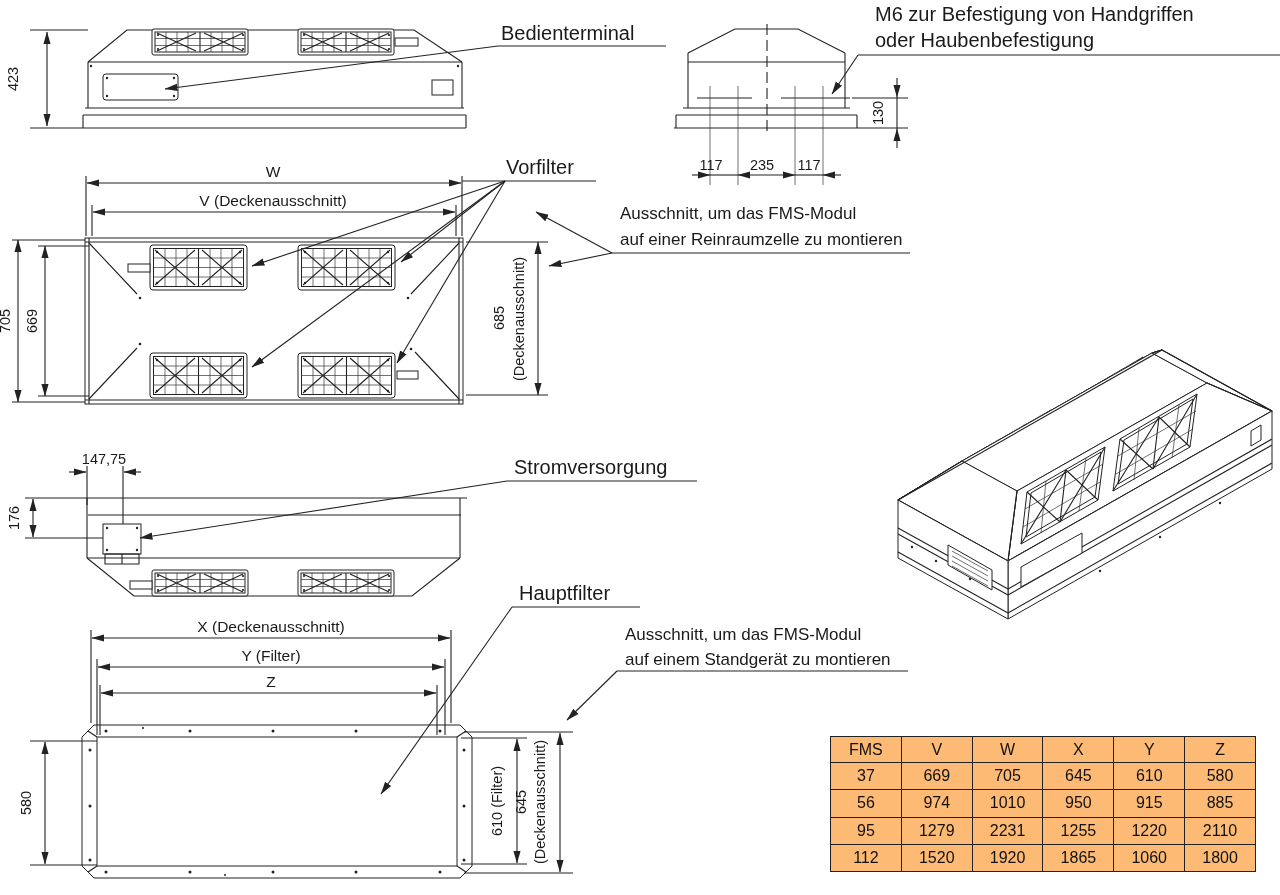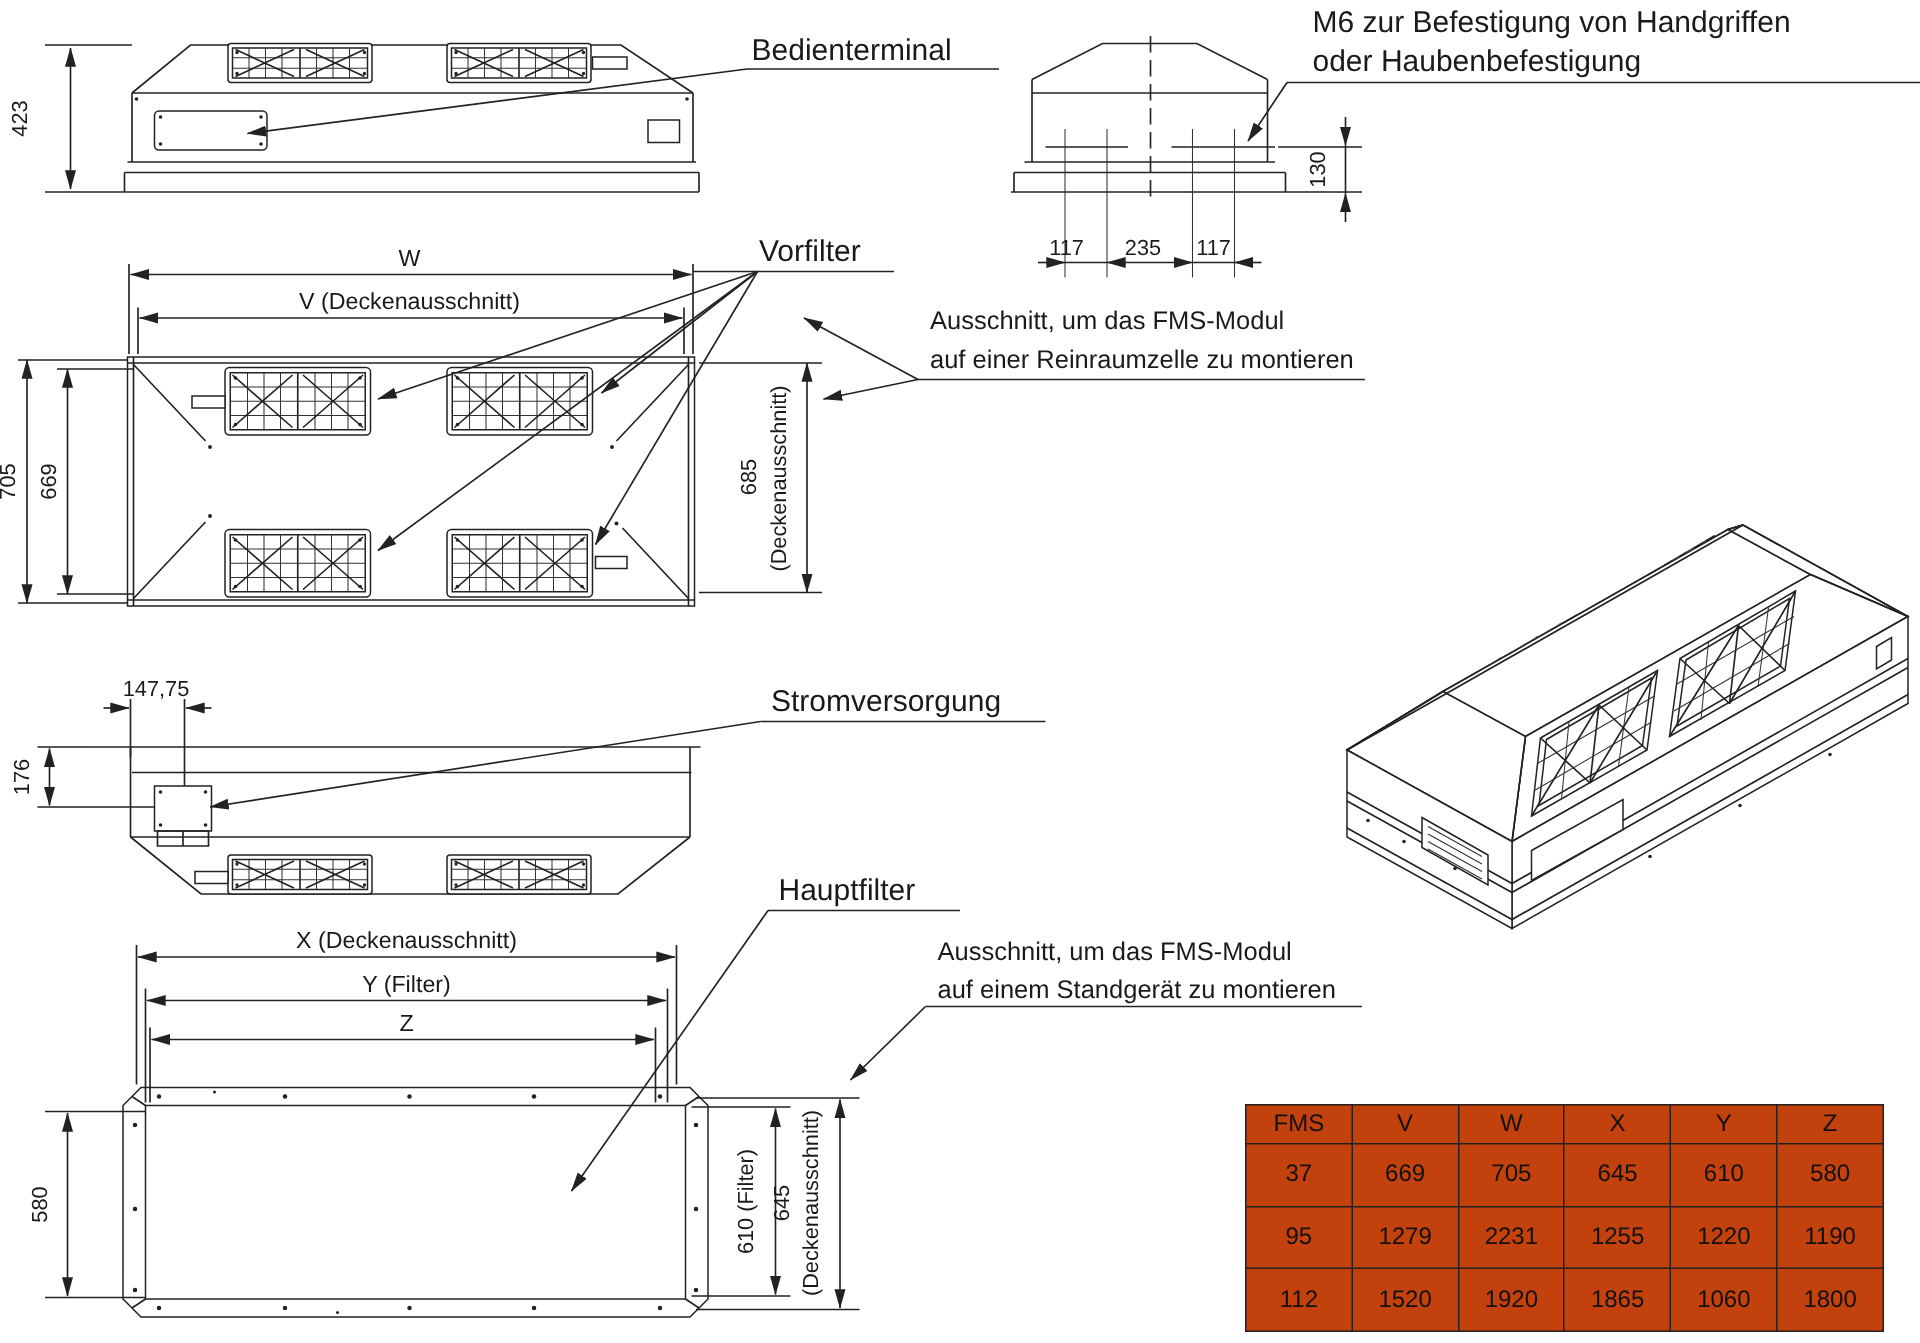--- a/index.html
+++ b/index.html
@@ -10,22 +10,22 @@
   .t21{font:20px "Liberation Sans",sans-serif;}
   .t17{font:17px "Liberation Sans",sans-serif;}
   .t16{font:15.5px "Liberation Sans",sans-serif;}
   .t15{font:14.5px "Liberation Sans",sans-serif;}
   .ln{stroke:#222;stroke-width:1.1;fill:none;}
   .lt{stroke:#333;stroke-width:0.7;fill:none;}
   .fw{fill:#ffffff;stroke:#222;stroke-width:1.0;}
   .dk{fill:#1f1f1f;stroke:#222;stroke-width:0.8;}
   .slat{stroke:#8a8a8a;stroke-width:0.8;fill:none;}
   .dot{fill:#222;stroke:none;}
-  .spec-table{position:absolute;left:830px;top:736px;width:426px;height:152px;
-      border-collapse:collapse;table-layout:fixed;background:#c2410c;}
+  .spec-table{position:absolute;left:830px;top:736px;width:426px;height:136px;
+      border-collapse:collapse;table-layout:fixed;background:#fdba74;}
   .spec-table th,.spec-table td{border:1.4px solid #222;text-align:center;padding:0;
       font-weight:normal;font-size:16px;color:#111;}
   .spec-table th{height:25px;}
   .spec-table td{height:20px;}
 </style>
 </head>
 <body>
 
 <div class="canvas">
 
@@ -392,26 +392,34 @@
   <tbody>
     <tr>
       <td>37</td>
       <td>669</td>
       <td>705</td>
       <td>645</td>
       <td>610</td>
       <td>580</td>
     </tr>
     <tr>
+      <td>56</td>
+      <td>974</td>
+      <td>1010</td>
+      <td>950</td>
+      <td>915</td>
+      <td>885</td>
+    </tr>
+    <tr>
       <td>95</td>
       <td>1279</td>
       <td>2231</td>
       <td>1255</td>
       <td>1220</td>
-      <td>1190</td>
+      <td>2110</td>
     </tr>
     <tr>
       <td>112</td>
       <td>1520</td>
       <td>1920</td>
       <td>1865</td>
       <td>1060</td>
       <td>1800</td>
     </tr>
   </tbody>

